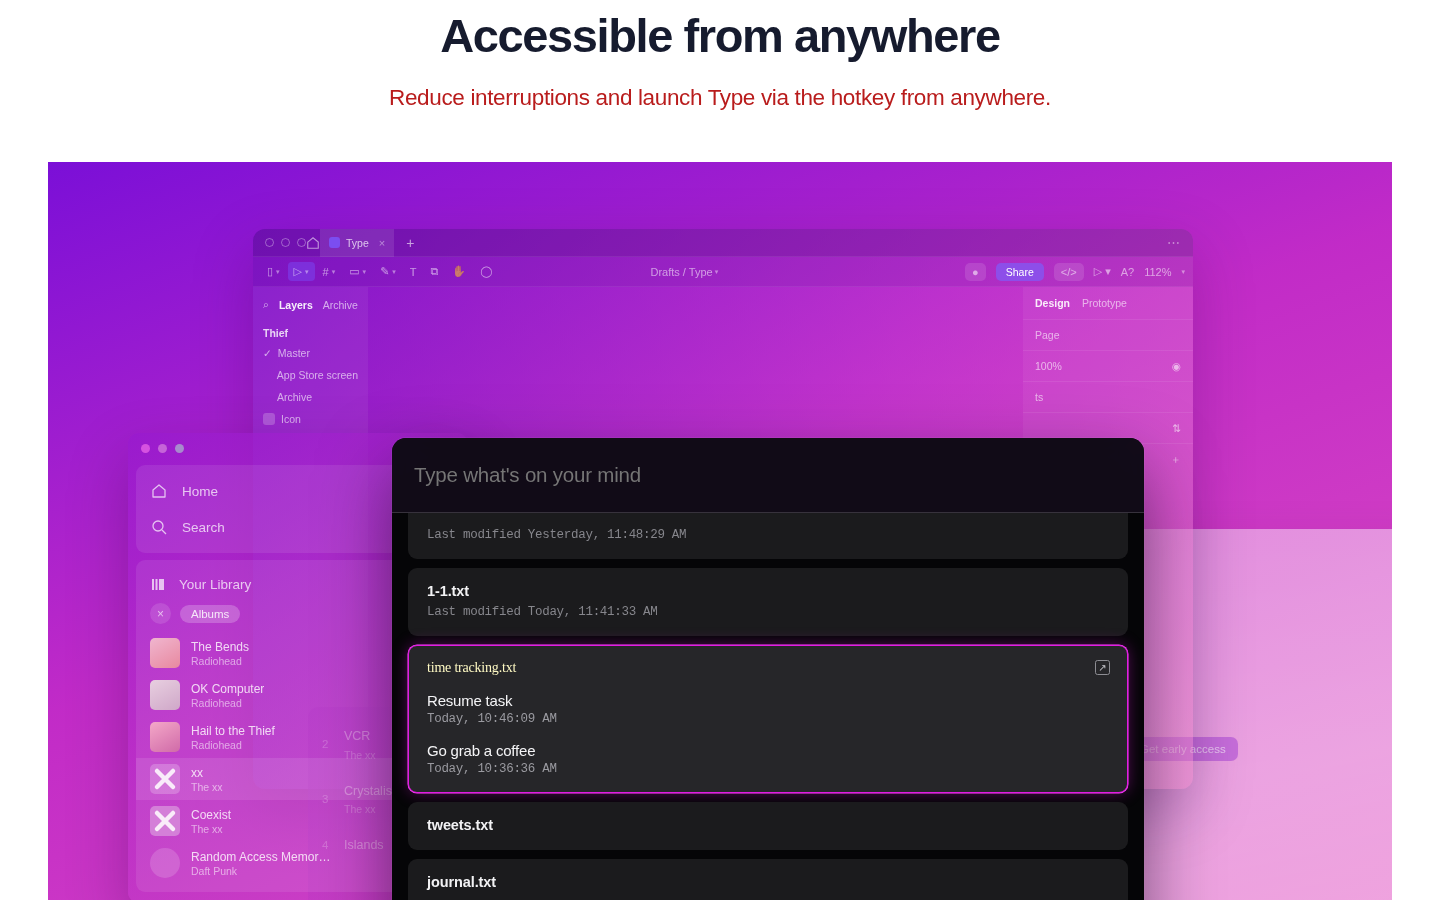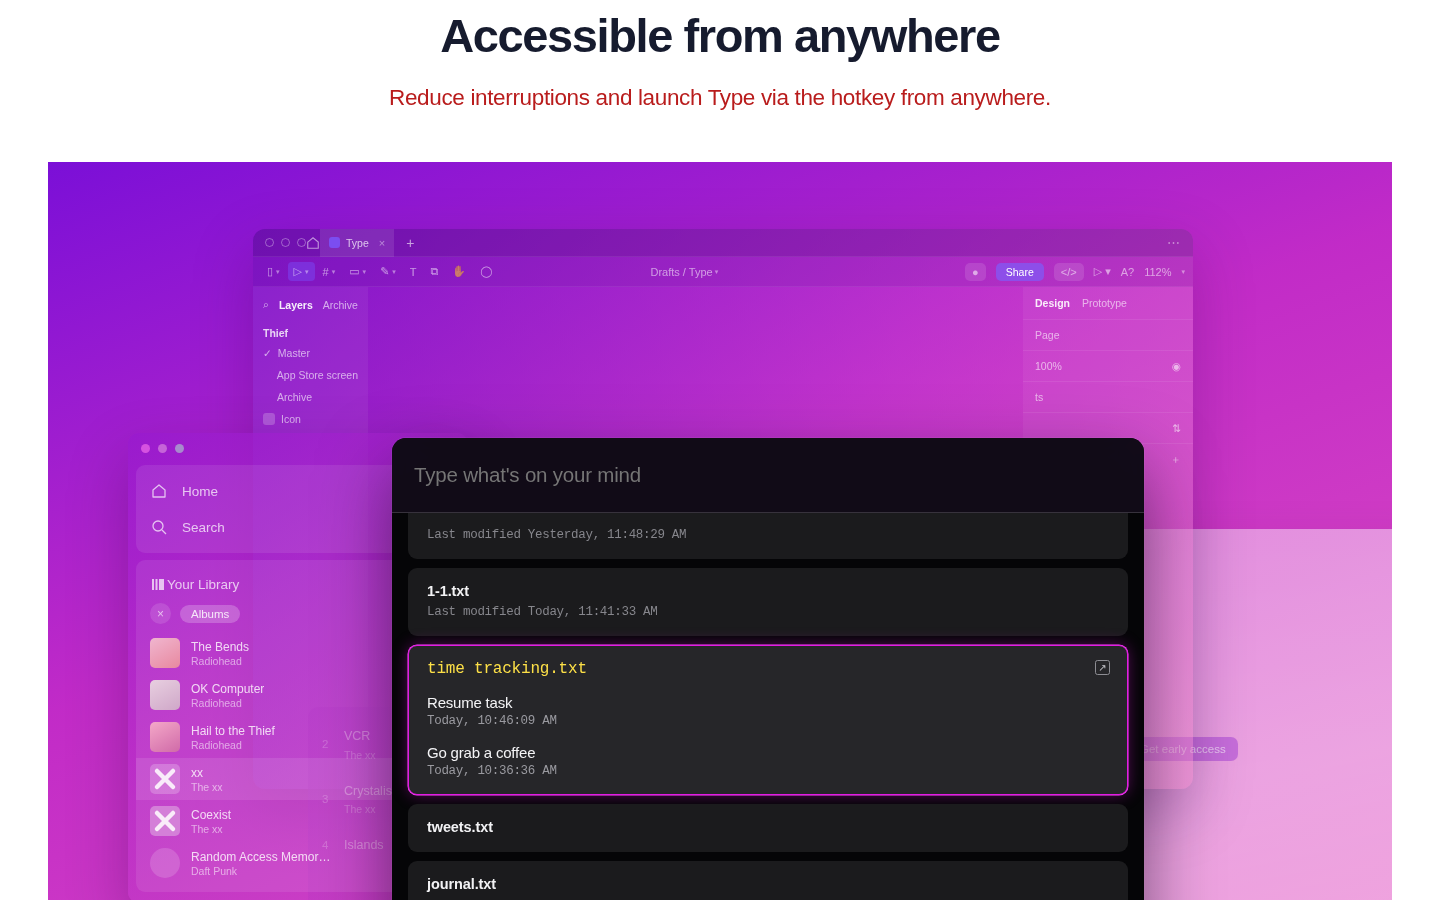--- a/index.html
+++ b/index.html
@@ -120,21 +120,21 @@
     z-index: 3; overflow: hidden;
   }
   .mw-bar { height: 30px; display:flex; align-items:center; padding: 0 13px; gap:8px;}
   .mw-dot { width: 9px; height:9px; border-radius:50%; }
   .mw-panel {
     margin: 2px 8px 7px; border-radius: 9px;
     background: rgba(255,255,255,0.085); padding: 8px 0;
   }
   .mw-nav { display:flex; align-items:center; gap: 14px; padding: 9px 14px;
     color: rgba(255,255,255,0.72); font-size: 13.5px;}
-  .mw-lib-head { display:flex; align-items:center; padding: 8px 14px 6px;
+  .mw-lib-head { display:flex; align-items:center; gap:12px; padding: 8px 14px 6px;
     color: rgba(255,255,255,0.72); font-size: 13.5px;}
   .mw-lib-head .spacer { margin-left:auto; }
   .mw-chips { display:flex; align-items:center; gap:9px; padding: 4px 14px 8px;}
   .chip-x { width:21px;height:21px;border-radius:50%;background:rgba(255,255,255,0.12);
     display:flex;align-items:center;justify-content:center;color:rgba(255,255,255,0.62);font-size:12px;}
   .chip {
     background: rgba(255,255,255,0.22); border-radius: 11px;
     padding: 3px 11px; font-size: 11.5px; color: rgba(255,255,255,0.85);
   }
   .alb-row { display:flex; align-items:center; gap:11px; padding: 6px 14px; }
@@ -201,22 +201,22 @@
     padding: 14px 18px 16px; margin-bottom: 9px;
     border: 1.5px solid transparent; position: relative;
   }
   .note-card.partial-top { margin-top: -32px; padding-top: 40px; }
   .note-card.selected {
     border-color: #e519e5;
     background: #262629;
     box-shadow: 0 0 0 0.5px #ff44ff, 0 0 16px rgba(229,25,229,0.35);
   }
   .nc-title {
-    font-family: Liberation Mono, monospace;
-    font-size: 16px; color: #fde047; letter-spacing: -0.2px;
+    font-family: Liberation Serif, serif;
+    font-size: 14px; color: #fef9c3; letter-spacing: -0.2px;
   }
   .nc-title.bold {
     font-family: "Liberation Sans", sans-serif;
     font-weight: 700; font-size: 14.5px; color: #f2f2f4; letter-spacing:-0.1px;
   }
   .nc-sub {
     font-family: "Liberation Mono", monospace;
     font-size: 12.5px; color: #86868c; margin-top: 6px; letter-spacing: -0.3px;
   }
   .nc-entry-title { font-size: 15px; font-weight: 400; color: #f4f4f6; letter-spacing:-0.2px;}

